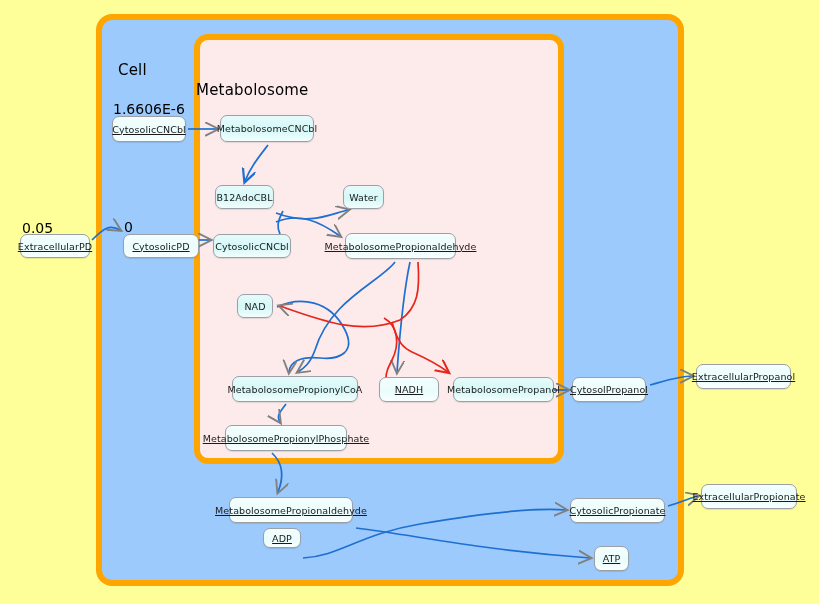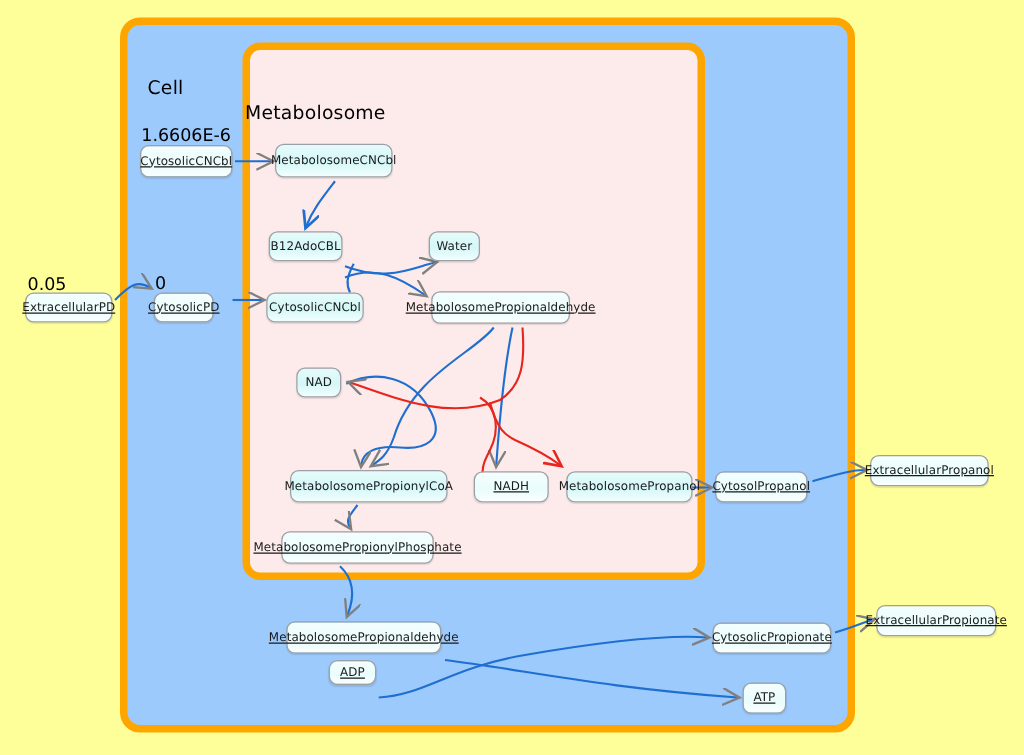--- a/index.html
+++ b/index.html
@@ -107,21 +107,21 @@
     <path d="M392,322 C398,344 404,348 412,352 C430,360 440,366 448,372" marker-end="url(#ahRed)"></path>
     <path d="M384,318 C398,326 400,344 392,360 C388,368 386,372 386,378"></path>
   </g>
 </svg>
 
 <div class="vlabel" style="left:22px;top:220px">0.05</div>
 <div class="vlabel" style="left:124px;top:219px">0</div>
 <div class="vlabel" style="left:113px;top:101px">1.6606E-6</div>
 
 <div class="node plain" style="left:20px;top:234px;width:70px;height:24px">ExtracellularPD</div>
-<div class="node plain" style="left:123px;top:234px;width:48px;height:24px">CytosolicPD</div>
+<div class="node plain" style="left:123px;top:234px;width:76px;height:24px">CytosolicPD</div>
 <div class="node plain" style="left:112px;top:116px;width:74px;height:26px">CytosolicCNCbl</div>
 <div class="node" style="left:220px;top:115px;width:94px;height:27px">MetabolosomeCNCbl</div>
 <div class="node" style="left:215px;top:185px;width:59px;height:24px">B12AdoCBL</div>
 <div class="node" style="left:343px;top:185px;width:41px;height:24px">Water</div>
 <div class="node" style="left:213px;top:234px;width:78px;height:24px">CytosolicCNCbl</div>
 <div class="node plain" style="left:345px;top:233px;width:111px;height:26px">MetabolosomePropionaldehyde</div>
 <div class="node" style="left:237px;top:294px;width:36px;height:24px">NAD</div>
 <div class="node" style="left:232px;top:376px;width:126px;height:26px">MetabolosomePropionylCoA</div>
 <div class="node plain" style="left:379px;top:377px;width:60px;height:25px">NADH</div>
 <div class="node" style="left:453px;top:377px;width:101px;height:25px">MetabolosomePropanol</div>

